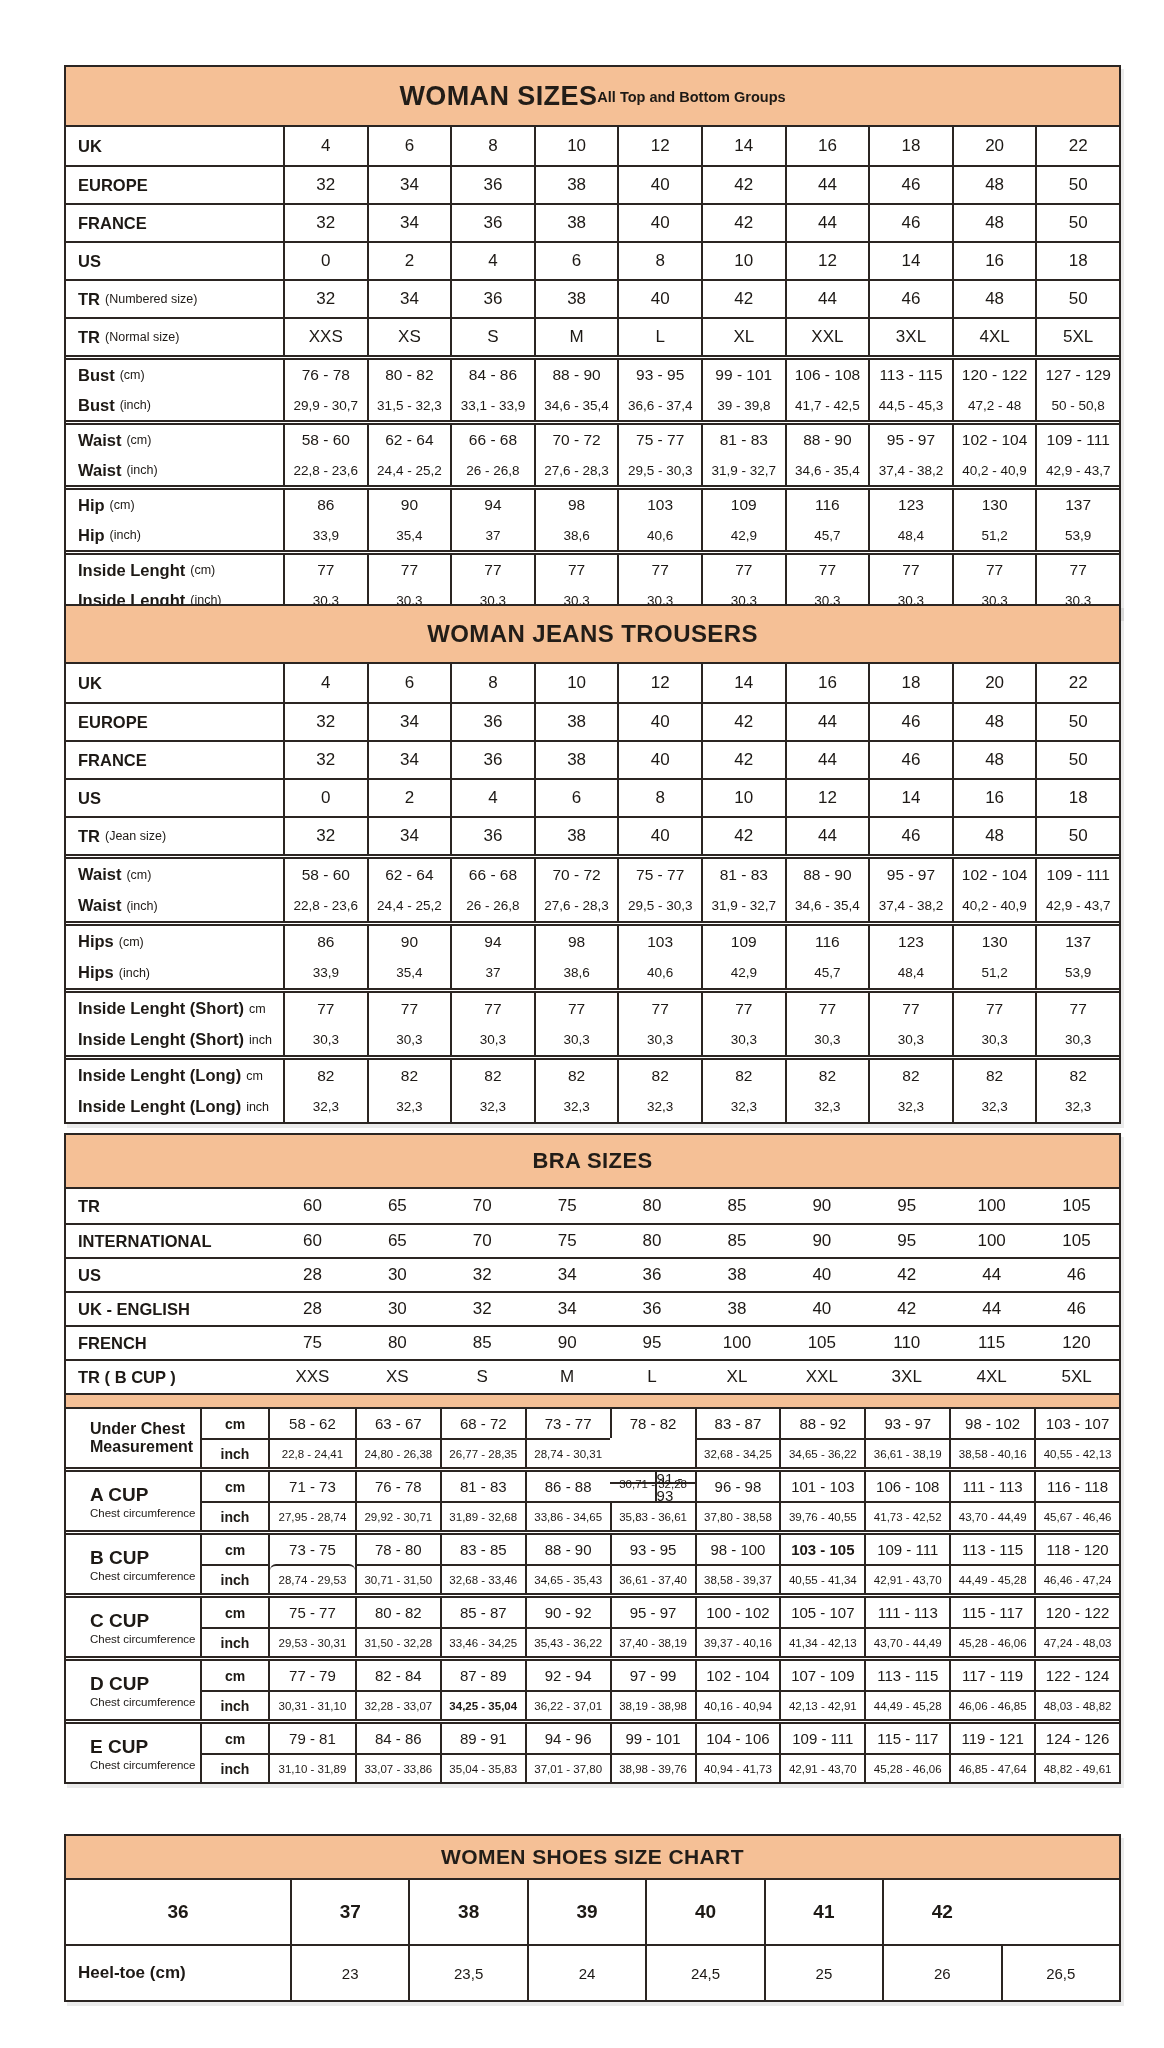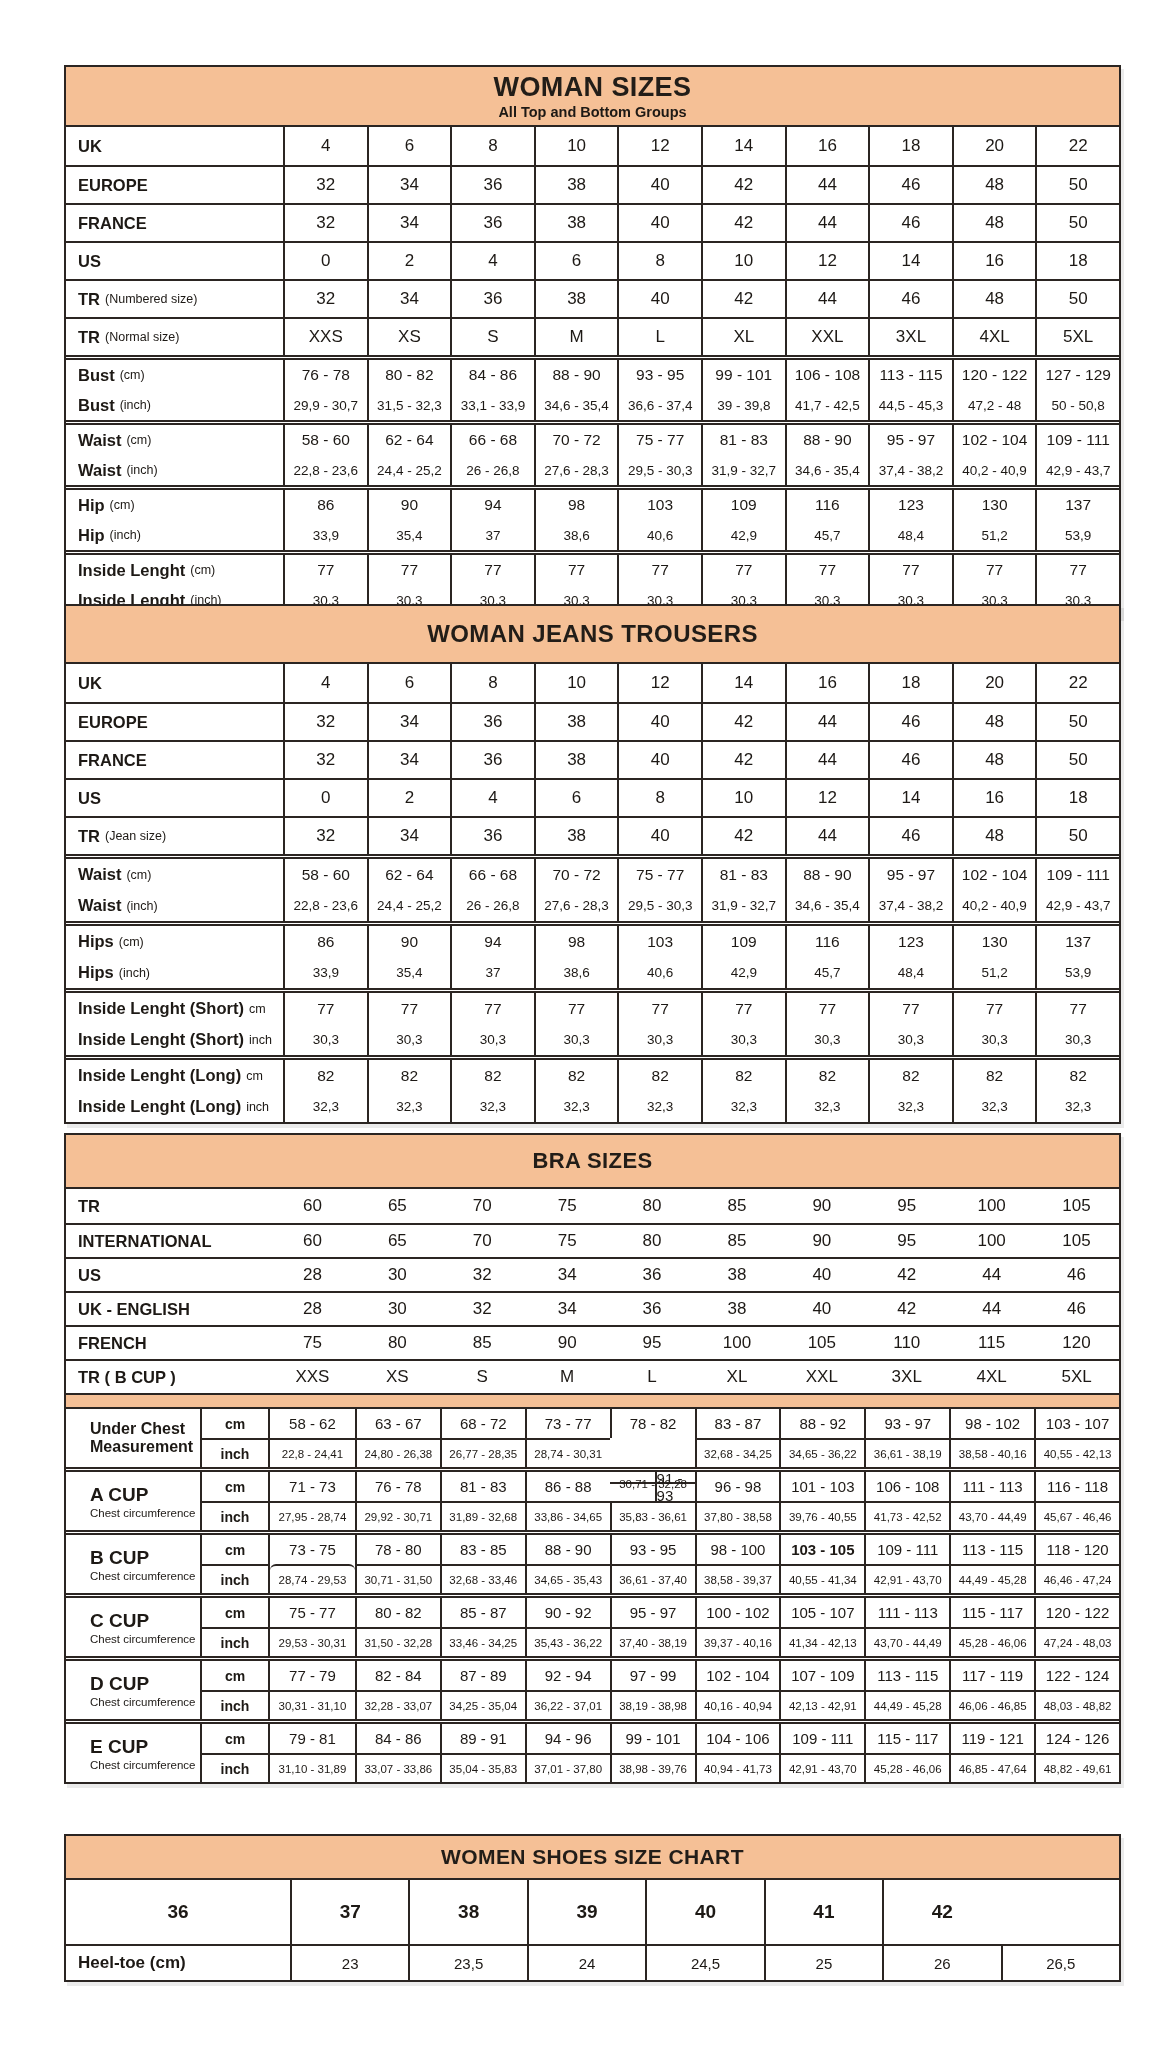--- a/index.html
+++ b/index.html
@@ -2,21 +2,21 @@
 <html><head>
 <meta charset="utf-8">
 <style>
   *{margin:0;padding:0;box-sizing:border-box}
   html,body{background:#ffffff}
   .page{position:relative;width:1164px;height:2048px;background:#ffffff;
         font-family:"Liberation Sans",sans-serif;color:#1d1915;overflow:hidden}
   .tbl{position:absolute;left:64px;width:1057px;border:2px solid #2b2522;background:#fff;
        box-shadow:3px 4px 0 rgba(0,0,0,0.08)}
   #t1{top:65px}#t2{top:604px}#t3{top:1133px}#t4{top:1834px}
-  .tbl-header{background:#f5c096;border-bottom:2px solid #2b2522;display:flex;flex-direction:column;
+  .tbl-header{background:#f5c096;border-bottom:2px solid #2b2522;display:flex;flex-direction:row;
               align-items:center;justify-content:center;text-align:center}
   #t1 .tbl-header{height:60px}
   #t2 .tbl-header{height:58px}
   #t3 .tbl-header{height:54px}
   #t4 .tbl-header{height:44px}
   .title{font-weight:bold;letter-spacing:.4px;color:#221d18}
   #t1 .title{font-size:27px}
   #t2 .title{font-size:24px}
   #t3 .title{font-size:22px}
   #t4 .title{font-size:21px}
@@ -59,21 +59,21 @@
   .cup .val{display:flex;align-items:center;justify-content:center;min-width:0}
   .cup .r2{border-top:2px solid #2b2522}
   .cup .vb{border-left:2px solid #2b2522}
   .bcm{font-size:15px}
   .bin{font-size:11.5px}
 
   
   .shoe-r{grid-template-columns:224px repeat(7,1fr)}
   .shoe-r>div+div{border-left:2px solid #2b2522}
   .shoe-r.rr1{height:64px;font-size:19px;font-weight:bold}
-  .shoe-r.rr2{height:36px;font-size:15px;font-weight:normal;border-top:2px solid #2b2522}
+  .shoe-r.rr2{height:56px;font-size:15px;font-weight:normal;border-top:2px solid #2b2522}
   .shoe-r .lab{font-size:17px}
 </style>
 </head>
 <body>
 
 <div class="page">
 
   <section class="tbl" id="t1">
     <div class="tbl-header">
       <div class="title">WOMAN SIZES</div>
@@ -740,21 +740,21 @@
           <div class="val bcm vb" style="grid-area: 1 / 6;">92 - 94</div>
           <div class="val bcm vb" style="grid-area: 1 / 7;">97 - 99</div>
           <div class="val bcm vb" style="grid-area: 1 / 8;">102 - 104</div>
           <div class="val bcm vb" style="grid-area: 1 / 9;">107 - 109</div>
           <div class="val bcm vb" style="grid-area: 1 / 10;">113 - 115</div>
           <div class="val bcm vb" style="grid-area: 1 / 11;">117 - 119</div>
           <div class="val bcm vb" style="grid-area: 1 / 12;">122 - 124</div>
           <div class="unit r2" style="grid-row: 2;">inch</div>
           <div class="val r2 bin" style="grid-area: 2 / 3;">30,31 - 31,10</div>
           <div class="val r2 bin vb" style="grid-area: 2 / 4;">32,28 - 33,07</div>
-          <div class="val r2 bin vb" style="grid-area: 2 / 5;">34,25 - 35,04</div>
+          <div class="val r2 bin vb" style="grid-area: 2 / 5; font-weight: bold;">34,25 - 35,04</div>
           <div class="val r2 bin vb" style="grid-area: 2 / 6;">36,22 - 37,01</div>
           <div class="val r2 bin vb" style="grid-area: 2 / 7;">38,19 - 38,98</div>
           <div class="val r2 bin vb" style="grid-area: 2 / 8;">40,16 - 40,94</div>
           <div class="val r2 bin vb" style="grid-area: 2 / 9;">42,13 - 42,91</div>
           <div class="val r2 bin vb" style="grid-area: 2 / 10;">44,49 - 45,28</div>
           <div class="val r2 bin vb" style="grid-area: 2 / 11;">46,06 - 46,85</div>
           <div class="val r2 bin vb" style="grid-area: 2 / 12;">48,03 - 48,82</div>
         </div>
         <div class="cup">
           <div class="clab">

